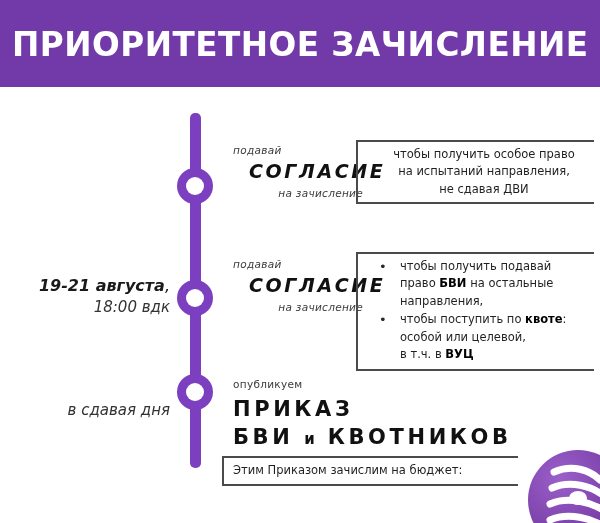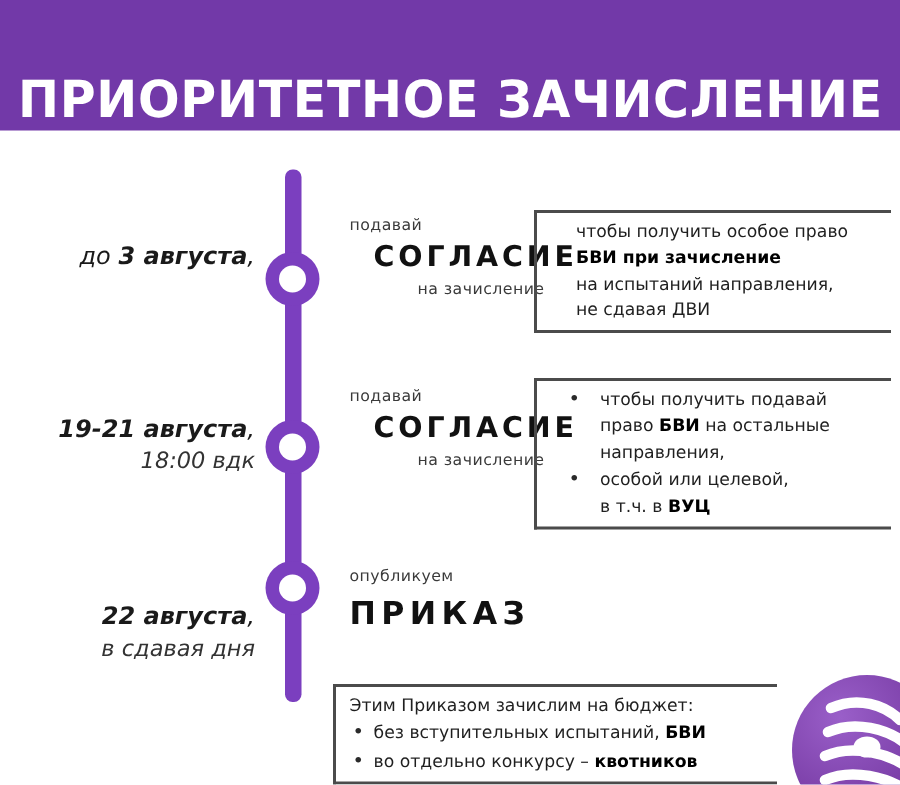--- a/index.html
+++ b/index.html
@@ -17,21 +17,21 @@
 
   
   #banner {
     position: absolute;
     left: 0;
     top: 0;
     width: 600px;
     height: 87px;
     background: #7239A8;
     display: flex;
-    align-items: flex-end;
+    align-items: center;
     justify-content: center;
   }
   #banner-title {
     color: #ffffff;
     font-family: "DejaVu Sans", sans-serif;
     font-weight: bold;
     font-size: 34px;
     letter-spacing: 0.5px;
     white-space: nowrap;
     transform: scaleX(0.96);
@@ -96,20 +96,21 @@
   }
   #date-1 { top: 160px; }
   #date-2 { top: 275px; }
   #date-3 { top: 400px; }
 
   
   .action {
     position: absolute;
     left: 233px;
     width: 130px;
+    font-style: italic;
   }
   .action-pre, .action-post {
     font-size: 10.5px;
     color: #3a3a3a;
     letter-spacing: 0.3px;
     white-space: nowrap;
   }
   .action-pre { margin-bottom: 4px; }
   .action-post { margin-top: 5px; text-align: right; }
   .action-main {
@@ -163,21 +164,21 @@
     line-height: 1.52;
     color: #1f1f1f;
   }
   .note-inner b { font-weight: bold; color: #000000; }
   #note-1 {
     left: 356px;
     top: 140px;
     width: 238px;
     border-right: none;
   }
-  #note-1 .note-inner { padding-left: 26px; }
+  #note-1 .note-inner { padding-left: 16px; text-align: center; }
   #note-2 {
     left: 356px;
     top: 252px;
     width: 238px;
     border-right: none;
   }
   #note-3 {
     left: 222px;
     top: 456px;
     width: 296px;
@@ -235,33 +236,31 @@
 <div id="banner">
   <div id="banner-title">ПРИОРИТЕТНОЕ ЗАЧИСЛЕНИЕ</div>
 </div>
 
 <div id="timeline"></div>
 <div class="node" id="node-1"></div>
 <div class="node" id="node-2"></div>
 <div class="node" id="node-3"></div>
 
 <div class="date-label" id="date-1">
-  <div class="date-main"><span>до </span><b>3 августа</b><span>,</span></div>
 </div>
 
 <div class="action" id="action-1">
   <div class="action-pre">подавай</div>
   <div class="action-main">СОГЛАСИЕ</div>
   <div class="action-post">на зачисление</div>
 </div>
 
 <div class="note" id="note-1">
   <div class="note-inner">
     <div>чтобы получить особое право</div>
-    <div><b>БВИ при зачисление</b></div>
     <div>на испытаний направления,</div>
     <div>не сдавая ДВИ</div>
   </div>
 </div>
 
 <div class="date-label" id="date-2">
   <div class="date-main"><span></span><b>19-21 августа</b><span>,</span></div>
   <div class="date-sub">18:00 вдк</div>
 </div>
 
@@ -273,44 +272,41 @@
 
 <div class="note" id="note-2">
   <div class="note-inner">
     <ul class="bullets">
       <li>
         <div>чтобы получить подавай</div>
         <div>право <b>БВИ</b> на остальные</div>
         <div>направления,</div>
       </li>
       <li>
+        <div>чтобы поступить по <b>квоте</b>:</div>
         <div>особой или целевой,</div>
         <div>в т.ч. в <b>ВУЦ</b></div>
       </li>
     </ul>
   </div>
 </div>
 
 <div class="date-label" id="date-3">
-  <div class="date-main"><span></span><b>22 августа</b><span>,</span></div>
   <div class="date-sub">в сдавая дня</div>
 </div>
 
 <div id="order-block">
   <div id="order-pre">опубликуем</div>
   <div class="order-main">ПРИКАЗ</div>
+  <div class="order-main"><span>БВИ</span> <span class="small-conj">и</span> <span>КВОТНИКОВ</span></div>
 </div>
 
 <div class="note" id="note-3">
   <div class="note-inner">
     <div class="note-lead">Этим Приказом зачислим на бюджет:</div>
-    <ul class="bullets">
-      <li><span>без вступительных испытаний, </span><b>БВИ</b></li>
-      <li><span>во отдельно конкурсу – </span><b>квотников</b></li>
-    </ul>
   </div>
 </div>
 
 <div id="corner-logo">
   <svg width="70" height="80" viewBox="0 0 70 80">
     <g fill="none" stroke="#ffffff" stroke-width="7" stroke-linecap="round">
       <path d="M10 12 C28 4, 46 10, 56 20"></path>
       <path d="M8 28 C26 20, 48 26, 60 36"></path>
       <path d="M6 44 C24 36, 48 42, 62 52"></path>
       <path d="M6 60 C24 52, 48 58, 62 68"></path>

